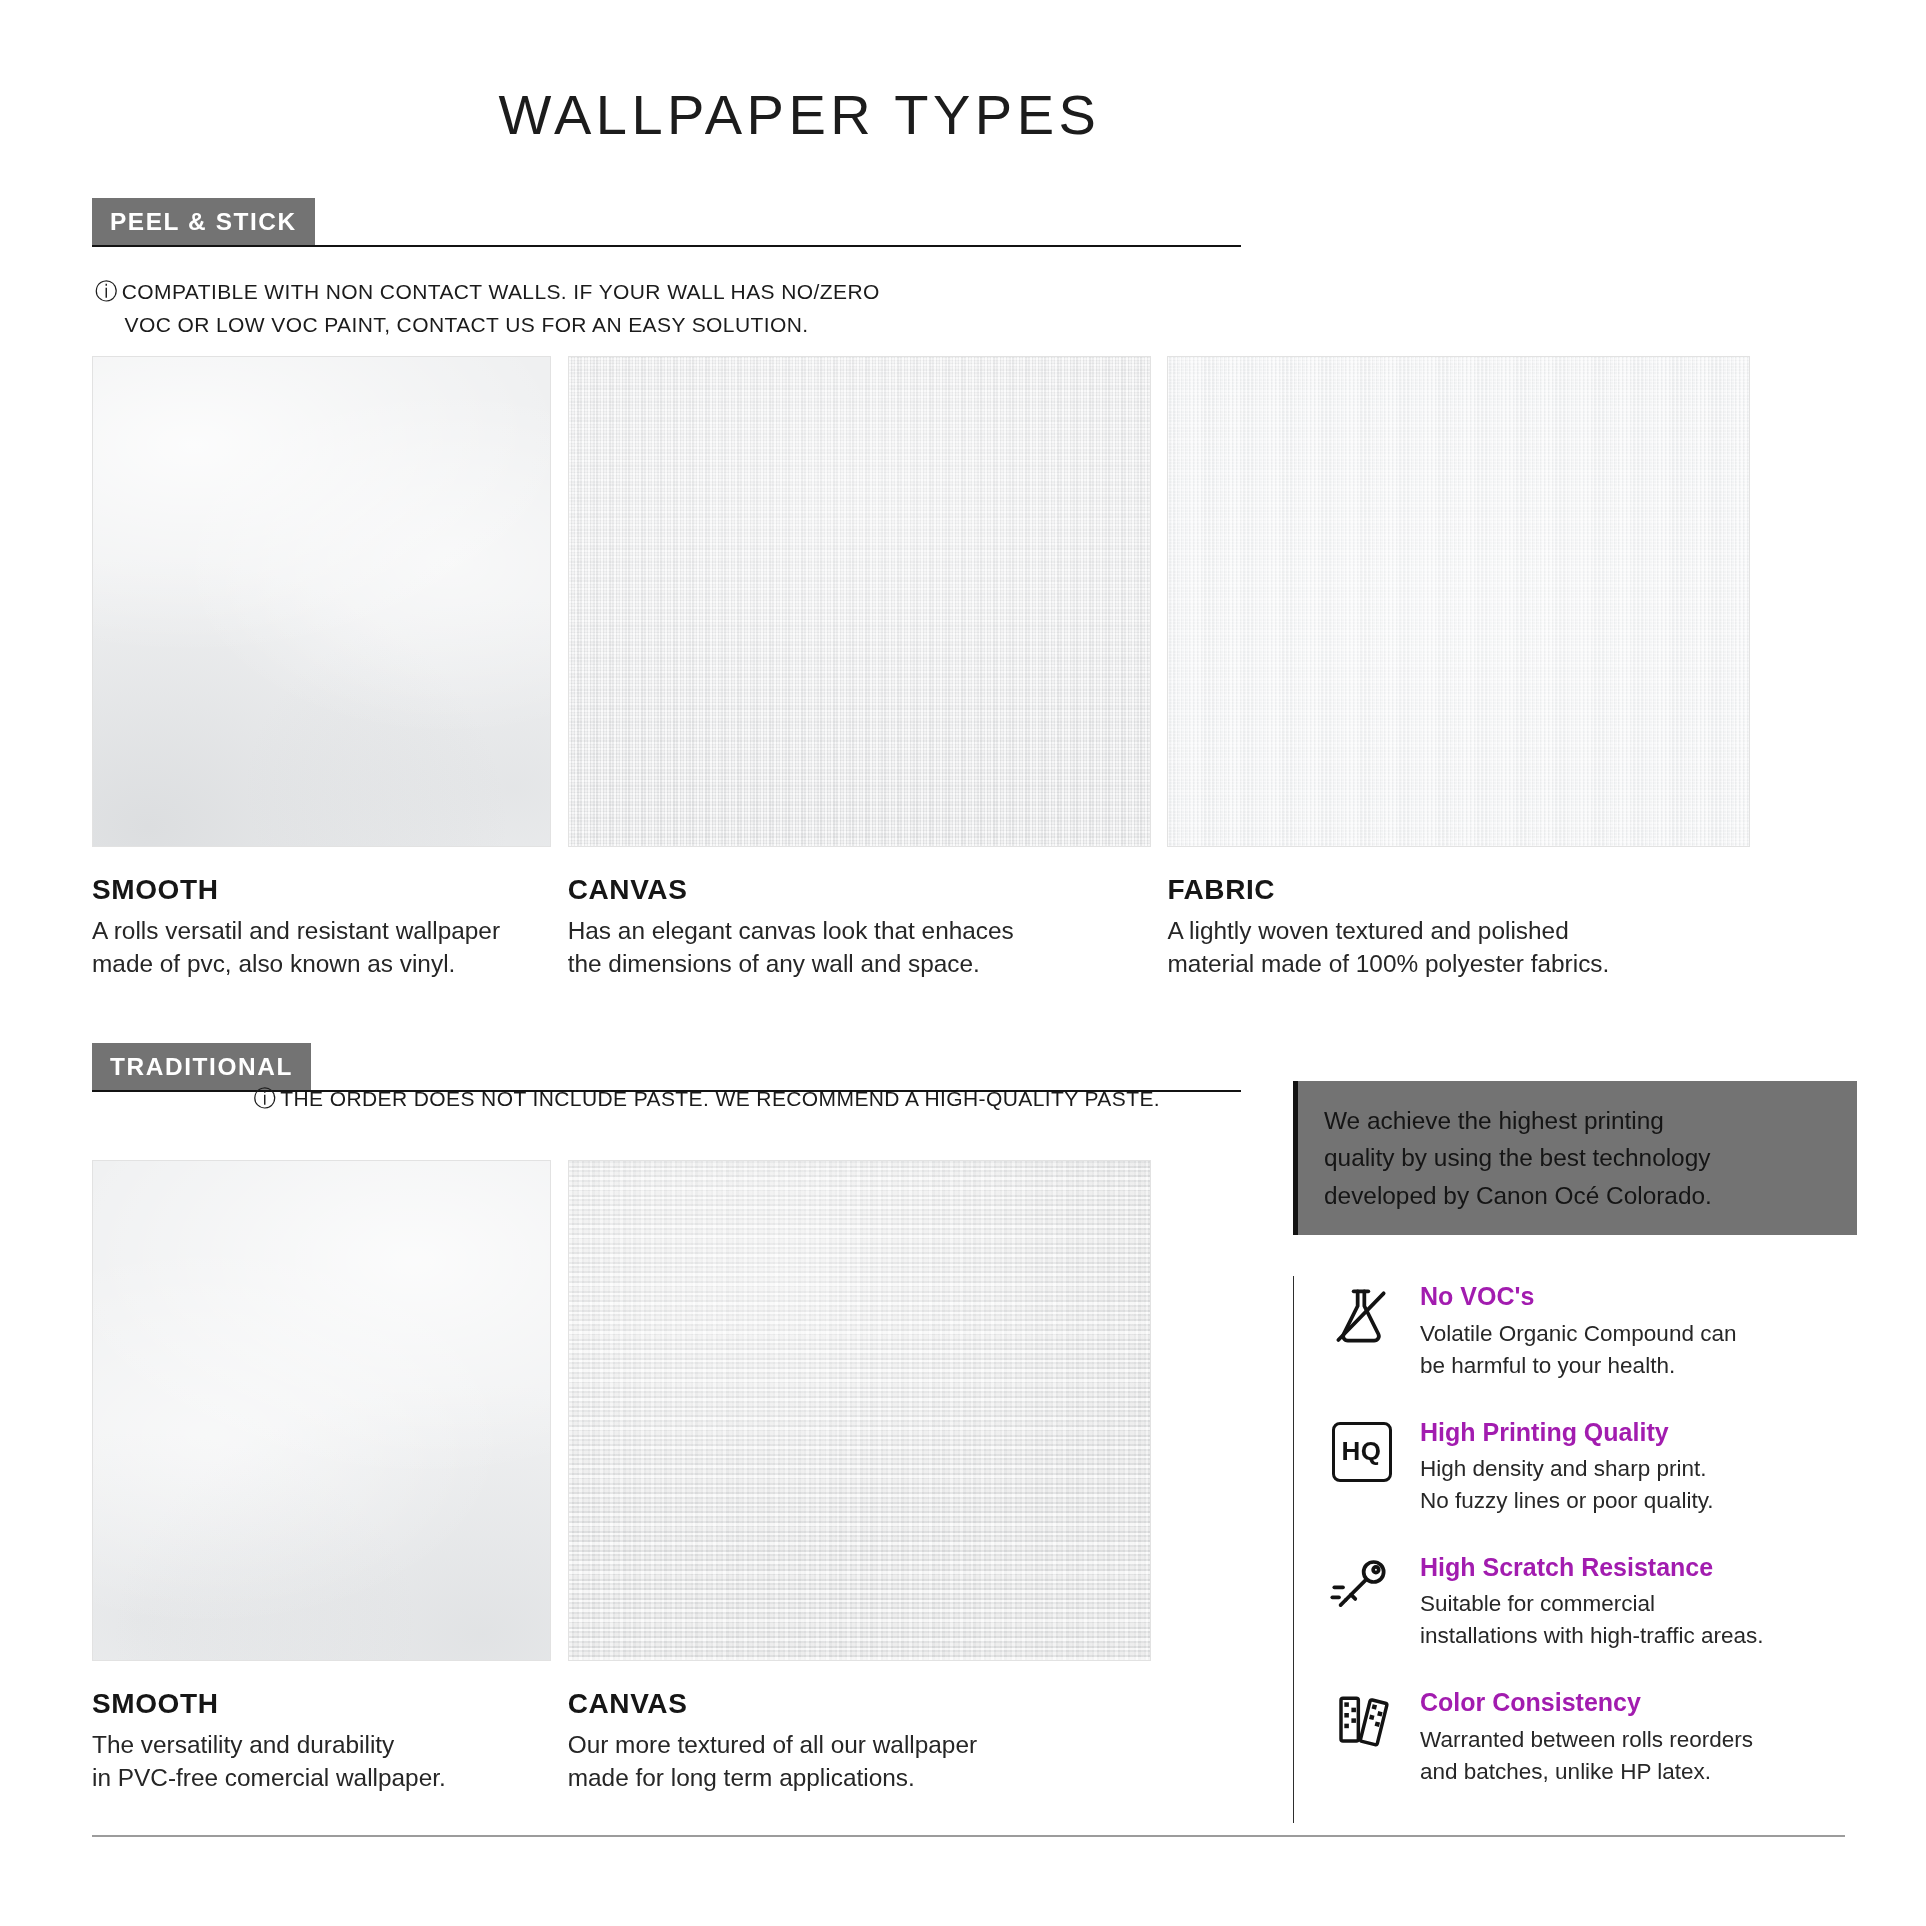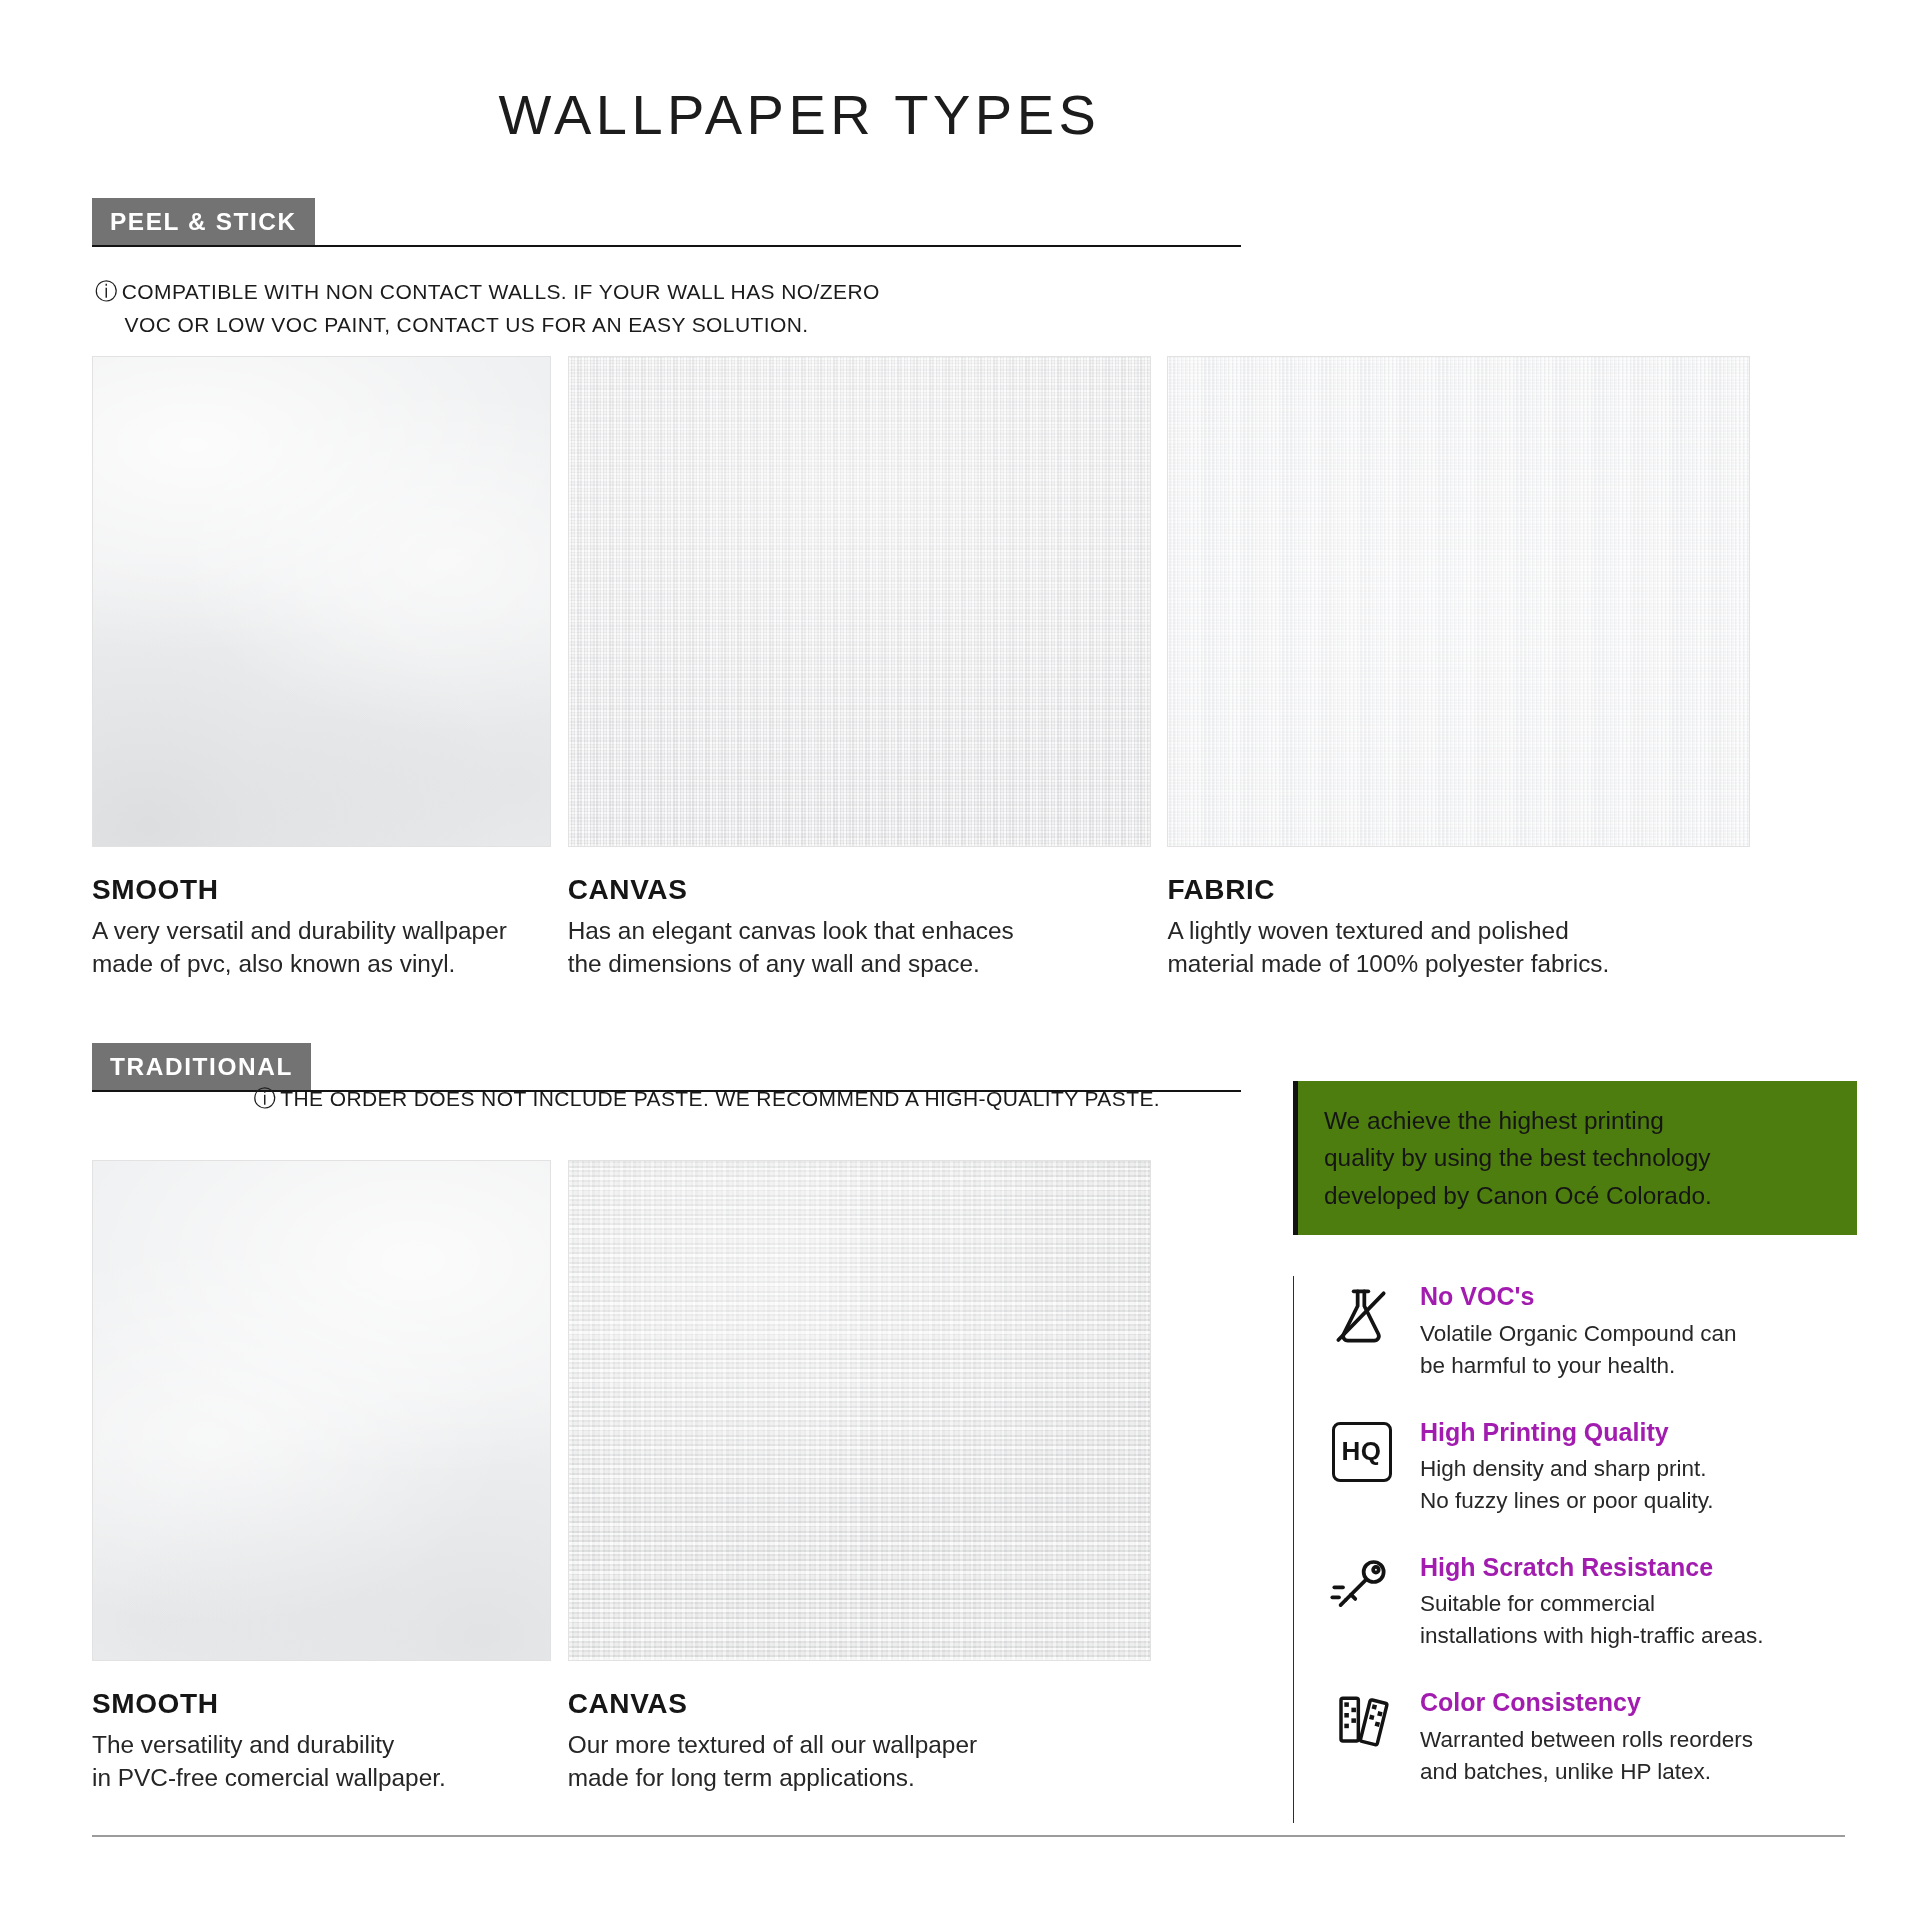--- a/index.html
+++ b/index.html
@@ -67,21 +67,21 @@
   .tex-canvas2{
     background-color:#ebebeb;
     background-image:
       radial-gradient(610px 417px at 35% 22%, rgba(255,255,255,.42), rgba(255,255,255,0) 70%),
       repeating-linear-gradient(0deg, rgba(255,255,255,.6) 0 2.6px, rgba(197,199,201,.36) 2.6px 4.5px, rgba(241,241,241,.4) 4.5px 7.7px, rgba(204,206,208,.3) 7.7px 9.6px),
       repeating-linear-gradient(90deg, rgba(255,255,255,.55) 0 2.6px, rgba(199,201,203,.33) 2.6px 5.1px, rgba(238,238,238,.36) 5.1px 8.3px, rgba(206,208,210,.28) 8.3px 10.3px);
   }
 
   .quality-box{
     position:absolute;left:1293px;top:1081px;width:564px;box-sizing:border-box;
-    background:#4d7c0f;border-left:5.8px solid #131313;padding:20.5px 26px;
+    background:#737373;border-left:5.8px solid #131313;padding:20.5px 26px;
   }
   .quality-box p{margin:0;font-size:24.4px;line-height:1.55;color:#151515;white-space:pre-line;}
 
   .features{position:absolute;left:1293px;top:1276px;width:565px;border-left:1.9px solid #2e2e2e;padding:6.4px 0 0 35px;box-sizing:border-box;}
   .feature{display:flex;align-items:flex-start;margin-bottom:36px;}
   .f-icon{flex:0 0 68px;width:68px;margin-right:23px;padding-top:1.3px;}
   .f-icon svg{display:block;}
   .hq-box{
     width:54px;height:54px;border:3.9px solid #131313;border-radius:8px;
     display:flex;align-items:center;justify-content:center;
@@ -105,21 +105,21 @@
 
   <p class="note" style="top:275px;width:1002px;">
     <span class="info-icon">ⓘ</span><span class="note-text">COMPATIBLE WITH NON CONTACT WALLS. IF YOUR WALL HAS NO/ZERO
 VOC OR LOW VOC PAINT, CONTACT US FOR AN EASY SOLUTION.</span>
   </p>
 
   <div class="swatch-row" style="top:356px;">
     <div class="card w862">
       <div class="swatch tex-smooth1 h765"></div>
       <div class="sw-name">SMOOTH</div>
-      <div class="sw-desc">A very versatil and durability wallpaper
+      <div class="sw-desc">A rolls versatil and resistant wallpaper
 made of pvc, also known as vinyl.</div>
     </div>
     <div class="card w908">
       <div class="swatch tex-canvas1 h765"></div>
       <div class="sw-name">CANVAS</div>
       <div class="sw-desc">Has an elegant canvas look that enhaces
 the dimensions of any wall and space.</div>
     </div>
     <div class="card w908">
       <div class="swatch tex-fabric h765"></div>

